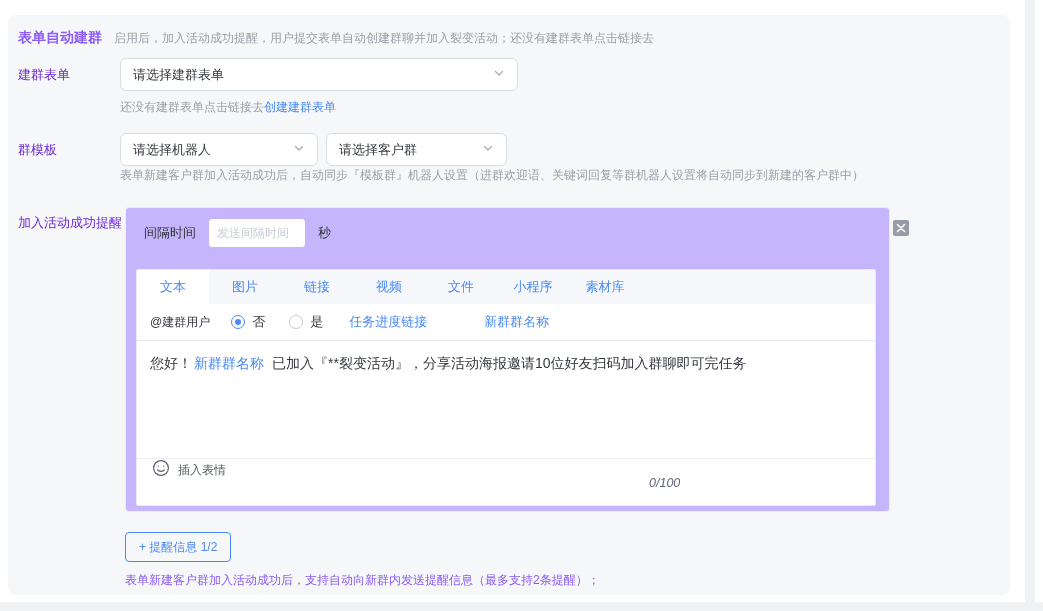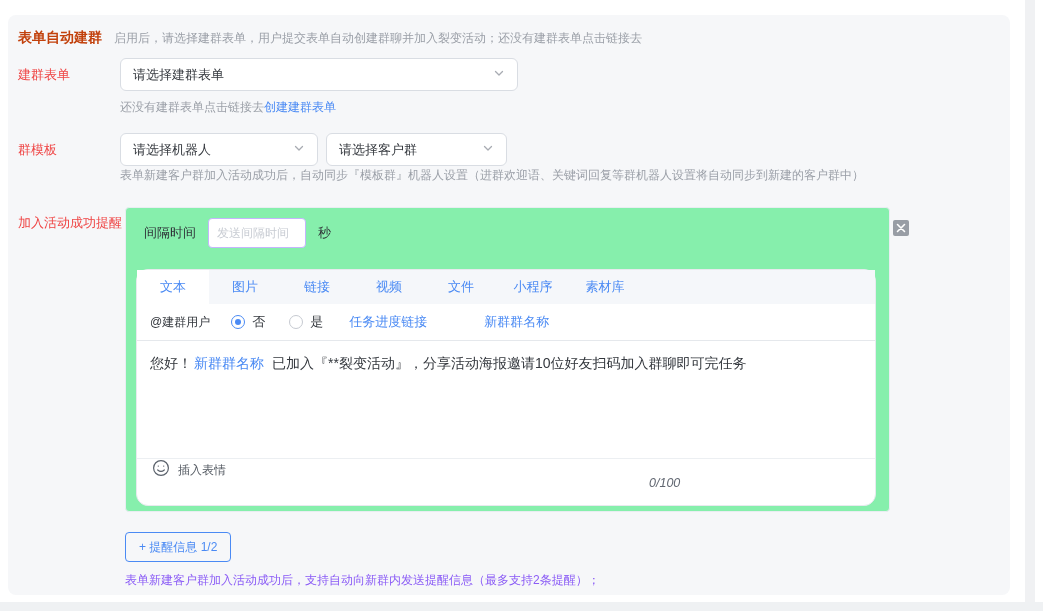--- a/index.html
+++ b/index.html
@@ -6,49 +6,49 @@
   body { background:#fff; font-family:"Liberation Sans","DejaVu Sans",sans-serif; }
   .canvas { position:relative; width:1043px; height:611px; background:#fff; overflow:hidden; }
 
   .panel { position:absolute; left:8px; top:15px; width:1002px; height:580px;
            background:#f6f7f9; border-radius:8px; }
 
   .abs { position:absolute; }
 
   
   .title-row { left:10px; top:14px; display:flex; align-items:baseline; white-space:nowrap; }
-  .page-title { font-size:14px; font-weight:700; color:#c2410c; }
+  .page-title { font-size:14px; font-weight:700; color:#8b5cf6; }
   .page-subtitle { font-size:12px; color:#9a9fa7; margin-left:12px; }
 
-  .field-label { font-size:13px; color:#ef4444; white-space:nowrap; }
+  .field-label { font-size:13px; color:#6d28d9; white-space:nowrap; }
 
   .select { background:#fff; border:1px solid #d9dde3; border-radius:6px; height:33px;
             display:flex; align-items:center; padding:0 12px; font-size:13px; color:#33373d;
             justify-content:space-between; cursor:pointer; }
   .select .val { white-space:nowrap; overflow:hidden; }
 
   .hint { font-size:12px; color:#9a9fa7; white-space:nowrap; }
   .hint a, .link { color:#4a8af4; text-decoration:none; cursor:pointer; }
 
   
-  .card { left:117px; top:192px; width:765px; height:305px; background:#86efac;
+  .card { left:117px; top:192px; width:765px; height:305px; background:#c4b5fd;
           border:1px solid #e9edf2; border-radius:4px; }
   .close-btn { left:885px; top:205px; width:16px; height:16px; background:#989da5;
                border-radius:2px; display:flex; align-items:center; justify-content:center; cursor:pointer; }
 
   .interval-row { left:18px; top:10px; height:30px; display:flex; align-items:center; }
   .interval-label { font-size:13px; color:#2f3338; margin-right:12px; }
   .interval-input { width:98px; height:30px; border:1px solid #c4b5fd; border-radius:4px;
                     padding:0 8px; font-size:12px; color:#333; outline:none;
                     font-family:"Liberation Sans","DejaVu Sans",sans-serif; }
   .interval-input::placeholder { color:#c8ccd3; }
   .interval-unit { font-size:13px; color:#2f3338; margin-left:12px; }
 
   .editor { left:10px; top:61px; width:740px; height:237px; border:1px solid #e7eaee;
-            border-radius:12px; background:#fff; display:flex; flex-direction:column; }
+            border-radius:2px; background:#fff; display:flex; flex-direction:column; }
   .tabs { height:34px; display:flex; background:#f5f7fa; flex:0 0 auto; }
   .tab { width:72px; line-height:34px; text-align:center; font-size:13px; color:#4a8af4; cursor:pointer; }
   .tab.active { background:#fff; }
 
   .at-row { height:37px; flex:0 0 auto; display:flex; align-items:center;
             border-bottom:1px solid #e5e8ec; font-size:12px; color:#33373d; }
   .at-label { margin-left:13px; }
   .radio-group { display:flex; align-items:center; cursor:pointer; }
   .radio { width:14px; height:14px; border-radius:50%; border:1px solid #c6cad1; background:#fff;
            display:inline-block; position:relative; flex:0 0 auto; }
@@ -76,21 +76,21 @@
   .bottom-bar { position:absolute; left:0; top:602px; width:1043px; height:9px; background:#eff1f3; }
 </style>
 </head>
 <body>
 
 <div class="canvas">
   <div class="panel">
 
     <div class="abs title-row">
       <span class="page-title">表单自动建群</span>
-      <span class="page-subtitle">启用后，请选择建群表单，用户提交表单自动创建群聊并加入裂变活动；还没有建群表单点击链接去</span>
+      <span class="page-subtitle">启用后，加入活动成功提醒，用户提交表单自动创建群聊并加入裂变活动；还没有建群表单点击链接去</span>
     </div>
 
     <div class="abs field-label" style="left:10px; top:51px;">建群表单</div>
     <div class="abs select" style="left:112px; top:43px; width:398px;">
       <span class="val">请选择建群表单</span>
       <span>
         <svg width="12" height="12" viewBox="0 0 12 12">
             <path d="M2.5 4.5 L6 8 L9.5 4.5" fill="none" stroke="#a8abb2" stroke-width="1.3" stroke-linecap="round" stroke-linejoin="round"></path>
           </svg>
       </span>

